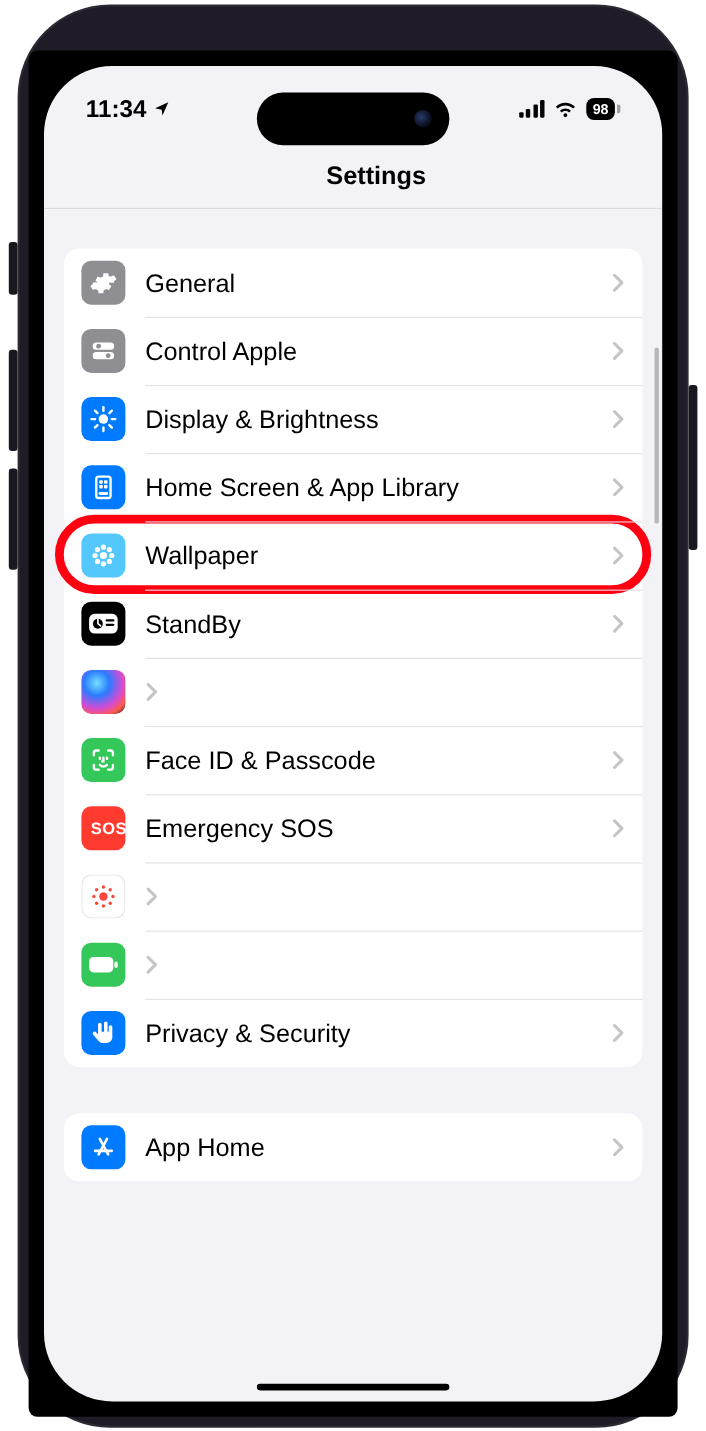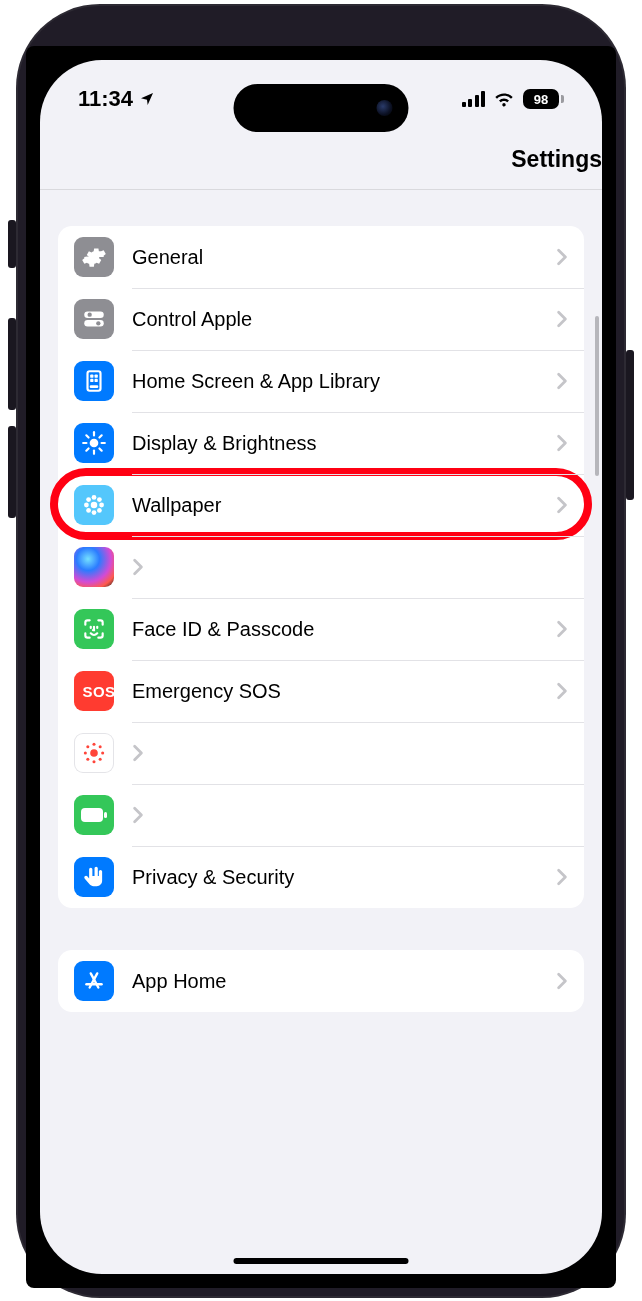--- a/index.html
+++ b/index.html
@@ -65,30 +65,30 @@
   .sig-bars span { width: 4px; background: #000; border-radius: 1px; }
   .sig-bars span:nth-child(1){height:5px}
   .sig-bars span:nth-child(2){height:8px}
   .sig-bars span:nth-child(3){height:12px}
   .sig-bars span:nth-child(4){height:16px}
   .wifi { width: 22px; height: 16px; }
   .batt {
     display: flex; align-items: center; gap: 0;
   }
   .batt-body {
-    width: 36px; height: 20px; border-radius: 7px; background: #000;
+    width: 26px; height: 20px; border-radius: 7px; background: #000;
     display: flex; align-items: center; justify-content: center;
     color: #fff; font-size: 13px; font-weight: 700;
   }
   .batt-nub { width: 3px; height: 8px; background: #9b9ba0; border-radius: 0 2px 2px 0; margin-left: 2px; }
 
   
   .nav-title {
     position: absolute; top: 86px; left: 0; right: 0;
-    text-align: right; font-size: 23px; font-weight: 600; color: #000;
+    text-align: center; font-size: 23px; font-weight: 600; color: #000;
     padding-bottom: 16px;
     border-bottom: 1px solid #d9d9dd;
     padding-left: 42px;
   }
 
   
   .content {
     position: absolute; top: 128px; left: 0; right: 0; bottom: 0;
     overflow: hidden;
     padding-top: 38px;
@@ -105,21 +105,21 @@
     padding-left: 16px;
     position: relative;
   }
   .row .icon-wrap {
     width: 40px; height: 40px; border-radius: 9px;
     display: flex; align-items: center; justify-content: center;
     flex: 0 0 40px;
     margin-right: 18px;
   }
   .row .label {
-    flex: 1; font-size: 20px; color: #000; font-weight: 400;
+    flex: 1; font-size: 23px; color: #000; font-weight: 400;
   }
   .row .chev {
     flex: 0 0 auto; margin-right: 16px; color: #c5c5c9;
   }
   .row + .row .divider,
   .row .divider {
     position: absolute; left: 74px; right: 0; top: 0; height: 1px; background: #e2e2e6;
   }
 
   
@@ -234,39 +234,20 @@
                 <div class="chev">
                   <svg width="12" height="18" viewBox="0 0 10 16">
                     <path d="M2 2l6 6-6 6" fill="none" stroke="#c5c5c9" stroke-width="2.5" stroke-linecap="round" stroke-linejoin="round"></path>
                   </svg>
                 </div>
               </div>
               <div class="row">
                 <div class="divider"></div>
                 <div class="icon-wrap ic-blue">
                   <svg width="26" height="26" viewBox="0 0 24 24">
-                    <rect x="6" y="3" width="12" height="18" rx="2" fill="none" stroke="#fff" stroke-width="2"></rect>
-                    <rect x="8.5" y="6" width="3" height="3" rx="0.8" fill="#fff"></rect>
-                    <rect x="12.5" y="6" width="3" height="3" rx="0.8" fill="#fff"></rect>
-                    <rect x="8.5" y="10" width="3" height="3" rx="0.8" fill="#fff"></rect>
-                    <rect x="12.5" y="10" width="3" height="3" rx="0.8" fill="#fff"></rect>
-                    <rect x="8" y="16" width="8" height="2.5" rx="1.2" fill="#fff"></rect>
-                  </svg>
-                </div>
-                <div class="label">Home Screen &amp; App Library</div>
-                <div class="chev">
-                  <svg width="12" height="18" viewBox="0 0 10 16">
-                    <path d="M2 2l6 6-6 6" fill="none" stroke="#c5c5c9" stroke-width="2.5" stroke-linecap="round" stroke-linejoin="round"></path>
-                  </svg>
-                </div>
-              </div>
-              <div class="row">
-                <div class="divider"></div>
-                <div class="icon-wrap ic-blue">
-                  <svg width="26" height="26" viewBox="0 0 24 24">
                     <circle cx="12" cy="12" r="4" fill="#fff"></circle>
                     <g stroke="#fff" stroke-width="2" stroke-linecap="round">
                       <line x1="12" y1="2" x2="12" y2="5"></line>
                       <line x1="12" y1="19" x2="12" y2="22"></line>
                       <line x1="2" y1="12" x2="5" y2="12"></line>
                       <line x1="19" y1="12" x2="22" y2="12"></line>
                       <line x1="4.9" y1="4.9" x2="7" y2="7"></line>
                       <line x1="17" y1="17" x2="19.1" y2="19.1"></line>
                       <line x1="4.9" y1="19.1" x2="7" y2="17"></line>
                       <line x1="17" y1="7" x2="19.1" y2="4.9"></line>
@@ -275,20 +256,39 @@
                 </div>
                 <div class="label">Display &amp; Brightness</div>
                 <div class="chev">
                   <svg width="12" height="18" viewBox="0 0 10 16">
                     <path d="M2 2l6 6-6 6" fill="none" stroke="#c5c5c9" stroke-width="2.5" stroke-linecap="round" stroke-linejoin="round"></path>
                   </svg>
                 </div>
               </div>
               <div class="row">
                 <div class="divider"></div>
+                <div class="icon-wrap ic-blue">
+                  <svg width="26" height="26" viewBox="0 0 24 24">
+                    <rect x="6" y="3" width="12" height="18" rx="2" fill="none" stroke="#fff" stroke-width="2"></rect>
+                    <rect x="8.5" y="6" width="3" height="3" rx="0.8" fill="#fff"></rect>
+                    <rect x="12.5" y="6" width="3" height="3" rx="0.8" fill="#fff"></rect>
+                    <rect x="8.5" y="10" width="3" height="3" rx="0.8" fill="#fff"></rect>
+                    <rect x="12.5" y="10" width="3" height="3" rx="0.8" fill="#fff"></rect>
+                    <rect x="8" y="16" width="8" height="2.5" rx="1.2" fill="#fff"></rect>
+                  </svg>
+                </div>
+                <div class="label">Home Screen &amp; App Library</div>
+                <div class="chev">
+                  <svg width="12" height="18" viewBox="0 0 10 16">
+                    <path d="M2 2l6 6-6 6" fill="none" stroke="#c5c5c9" stroke-width="2.5" stroke-linecap="round" stroke-linejoin="round"></path>
+                  </svg>
+                </div>
+              </div>
+              <div class="row">
+                <div class="divider"></div>
                 <div class="icon-wrap ic-cyan">
                   <svg width="26" height="26" viewBox="0 0 24 24">
                     <circle cx="12" cy="12" r="3" fill="#fff"></circle>
                     <g fill="#fff">
                       <circle cx="12" cy="5" r="2.2"></circle>
                       <circle cx="12" cy="19" r="2.2"></circle>
                       <circle cx="5" cy="12" r="2.2"></circle>
                       <circle cx="19" cy="12" r="2.2"></circle>
                       <circle cx="7" cy="7" r="2.2"></circle>
                       <circle cx="17" cy="7" r="2.2"></circle>
@@ -299,20 +299,38 @@
                 </div>
                 <div class="label">Wallpaper</div>
                 <div class="chev">
                   <svg width="12" height="18" viewBox="0 0 10 16">
                     <path d="M2 2l6 6-6 6" fill="none" stroke="#c5c5c9" stroke-width="2.5" stroke-linecap="round" stroke-linejoin="round"></path>
                   </svg>
                 </div>
               </div>
               <div class="row">
                 <div class="divider"></div>
+                <div class="icon-wrap ic-black">
+                  <svg width="28" height="20" viewBox="0 0 28 20">
+                    <rect x="1" y="1" width="26" height="18" rx="5" fill="#fff"></rect>
+                    <circle cx="9" cy="10" r="4.5" fill="#000"></circle>
+                    <path d="M9 6v4l2.5 2" stroke="#fff" stroke-width="1.5" stroke-linecap="round" fill="none"></path>
+                    <rect x="16" y="6" width="8" height="2" rx="1" fill="#000"></rect>
+                    <rect x="16" y="10" width="8" height="2" rx="1" fill="#000"></rect>
+                  </svg>
+                </div>
+                <div class="label">StandBy</div>
+                <div class="chev">
+                  <svg width="12" height="18" viewBox="0 0 10 16">
+                    <path d="M2 2l6 6-6 6" fill="none" stroke="#c5c5c9" stroke-width="2.5" stroke-linecap="round" stroke-linejoin="round"></path>
+                  </svg>
+                </div>
+              </div>
+              <div class="row">
+                <div class="divider"></div>
                 <div class="icon-wrap ic-siri">
                   <svg width="26" height="26" viewBox="0 0 24 24">
                     <circle cx="12" cy="12" r="10" fill="url(#g)"></circle>
                   </svg>
                 </div>
                 <div class="chev">
                   <svg width="12" height="18" viewBox="0 0 10 16">
                     <path d="M2 2l6 6-6 6" fill="none" stroke="#c5c5c9" stroke-width="2.5" stroke-linecap="round" stroke-linejoin="round"></path>
                   </svg>
                 </div>

